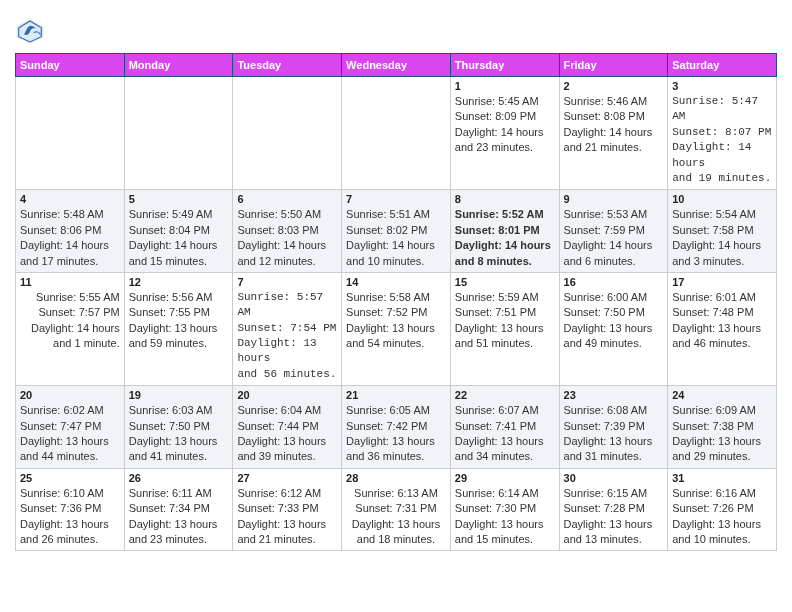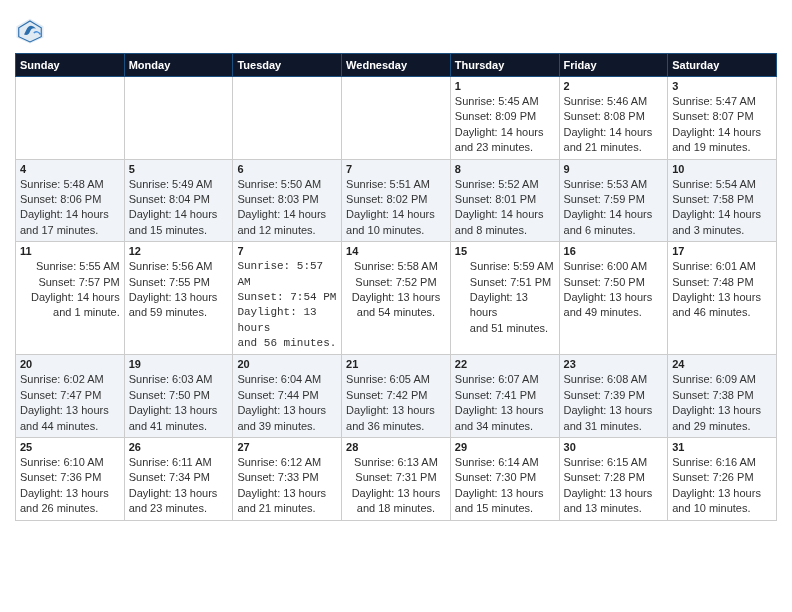--- a/index.html
+++ b/index.html
@@ -48,21 +48,21 @@
     .subtitle {
       font-size: 16px;
       color: #444;
     }
     table {
       width: 100%;
       border-collapse: collapse;
       table-layout: fixed;
     }
     thead tr th {
-      background-color: #0f172a;
+      background-color: #d946ef;
       color: #fff;
       font-size: 11px;
       font-weight: bold;
       padding: 5px 4px;
       text-align: left;
       border: 1px solid #1a4f80;
     }
     tbody tr td {
       border: 1px solid #ccc;
       vertical-align: top;
@@ -139,21 +139,21 @@
           </td>
           <td>
             <span class="day-number">2</span>
             <div class="day-info" style="white-space: pre-line;">Sunrise: 5:46 AM
 Sunset: 8:08 PM
 Daylight: 14 hours
 and 21 minutes.</div>
           </td>
           <td>
             <span class="day-number">3</span>
-            <div class="day-info" style="white-space: pre-line;">Sunrise: 5:47 AM
+            <div class="day-info" style="white-space: pre-line; font-family: Liberation Mono, monospace;">Sunrise: 5:47 AM
 Sunset: 8:07 PM
 Daylight: 14 hours
 and 19 minutes.</div>
           </td>
         </tr>
         <tr>
           <td>
             <span class="day-number">4</span>
             <div class="day-info" style="white-space: pre-line;">Sunrise: 5:48 AM
 Sunset: 8:06 PM
@@ -176,21 +176,21 @@
           </td>
           <td>
             <span class="day-number">7</span>
             <div class="day-info" style="white-space: pre-line;">Sunrise: 5:51 AM
 Sunset: 8:02 PM
 Daylight: 14 hours
 and 10 minutes.</div>
           </td>
           <td>
             <span class="day-number">8</span>
-            <div class="day-info" style="white-space: pre-line;">Sunrise: 5:52 AM
+            <div class="day-info" style="white-space: pre-line; font-weight: bold;">Sunrise: 5:52 AM
 Sunset: 8:01 PM
 Daylight: 14 hours
 and 8 minutes.</div>
           </td>
           <td>
             <span class="day-number">9</span>
             <div class="day-info" style="white-space: pre-line;">Sunrise: 5:53 AM
 Sunset: 7:59 PM
 Daylight: 14 hours
 and 6 minutes.</div>
@@ -220,28 +220,28 @@
           </td>
           <td>
             <span class="day-number">7</span>
             <div class="day-info" style="white-space: pre-line; font-family: Liberation Mono, monospace;">Sunrise: 5:57 AM
 Sunset: 7:54 PM
 Daylight: 13 hours
 and 56 minutes.</div>
           </td>
           <td>
             <span class="day-number">14</span>
-            <div class="day-info" style="white-space: pre-line; text-align: center;">Sunrise: 5:58 AM
+            <div class="day-info" style="white-space: pre-line;">Sunrise: 5:58 AM
 Sunset: 7:52 PM
 Daylight: 13 hours
 and 54 minutes.</div>
           </td>
           <td>
             <span class="day-number">15</span>
-            <div class="day-info" style="white-space: pre-line; margin-left: 15px;">Sunrise: 5:59 AM
+            <div class="day-info" style="white-space: pre-line;">Sunrise: 5:59 AM
 Sunset: 7:51 PM
 Daylight: 13 hours
 and 51 minutes.</div>
           </td>
           <td>
             <span class="day-number">16</span>
             <div class="day-info" style="white-space: pre-line;">Sunrise: 6:00 AM
 Sunset: 7:50 PM
 Daylight: 13 hours
 and 49 minutes.</div>

